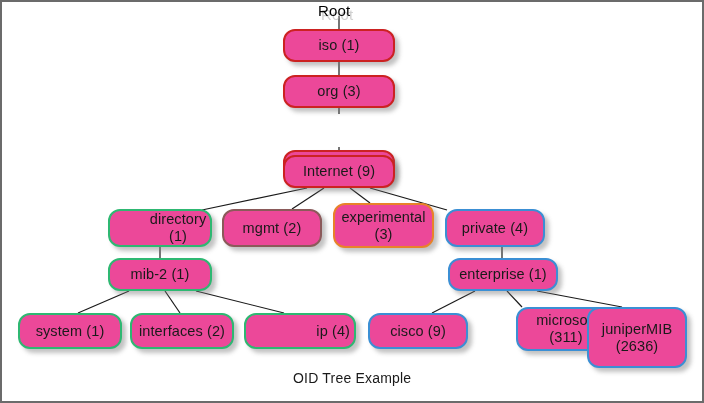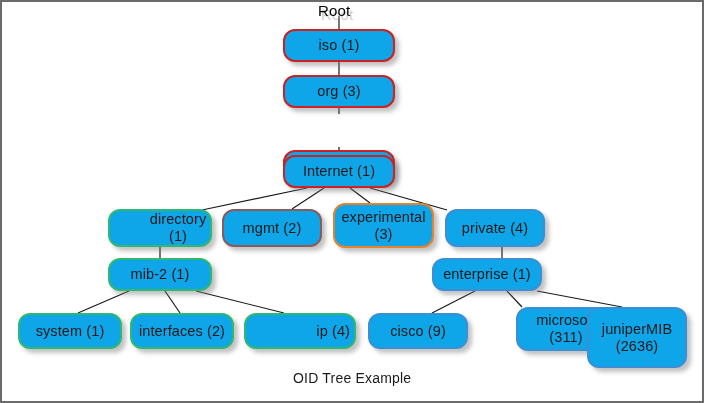--- a/index.html
+++ b/index.html
@@ -23,21 +23,21 @@
     position: absolute;
     left: 0;
     top: 0;
     width: 704px;
     height: 403px;
     pointer-events: none;
   }
   .node {
     position: absolute;
     box-sizing: border-box;
-    background: #0ea5e9;
+    background: #ec4899;
     border-style: solid;
     border-width: 2px;
     border-radius: 12px;
     display: flex;
     align-items: center;
     justify-content: center;
     text-align: center;
     color: #1a1a1a;
     font-size: 14.5px;
     line-height: 17px;
@@ -96,39 +96,39 @@
       <div class="node" style="left: 281px; top: 27px; width: 112px; height: 33px; border-color: rgb(204, 34, 34);">
         <span class="node-label">iso (1)</span>
       </div>
       <div class="node" style="left: 281px; top: 73px; width: 112px; height: 33px; border-color: rgb(204, 34, 34);">
         <span class="node-label">org (3)</span>
       </div>
       <div class="node" style="left: 281px; top: 112px; width: 112px; height: 33px; border-color: rgb(204, 34, 34); margin-top: 36px;">
         <span class="node-label">dod (6)</span>
       </div>
       <div class="node" style="left: 281px; top: 153px; width: 112px; height: 33px; border-color: rgb(204, 34, 34);">
-        <span class="node-label">Internet (1)</span>
+        <span class="node-label">Internet (9)</span>
       </div>
       <div class="node" style="left: 106px; top: 207px; width: 104px; height: 38px; border-color: rgb(46, 184, 114); padding-left: 36px;">
         <span class="node-label">directory (1)</span>
       </div>
       <div class="node" style="left: 220px; top: 207px; width: 100px; height: 38px; border-color: rgb(139, 90, 90);">
         <span class="node-label">mgmt (2)</span>
       </div>
       <div class="node" style="left: 331px; top: 201px; width: 101px; height: 45px; border-color: rgb(232, 130, 42);">
         <span class="node-label">experimental
 (3)</span>
       </div>
       <div class="node" style="left: 443px; top: 207px; width: 100px; height: 38px; border-color: rgb(59, 143, 212);">
         <span class="node-label">private (4)</span>
       </div>
       <div class="node" style="left: 106px; top: 256px; width: 104px; height: 33px; border-color: rgb(46, 184, 114);">
         <span class="node-label">mib-2 (1)</span>
       </div>
-      <div class="node" style="left: 430px; top: 256px; width: 110px; height: 33px; border-color: rgb(59, 143, 212);">
+      <div class="node" style="left: 446px; top: 256px; width: 110px; height: 33px; border-color: rgb(59, 143, 212);">
         <span class="node-label">enterprise (1)</span>
       </div>
       <div class="node" style="left: 16px; top: 311px; width: 104px; height: 36px; border-color: rgb(46, 184, 114);">
         <span class="node-label">system (1)</span>
       </div>
       <div class="node" style="left: 128px; top: 311px; width: 104px; height: 36px; border-color: rgb(46, 184, 114);">
         <span class="node-label">interfaces (2)</span>
       </div>
       <div class="node" style="left: 242px; top: 311px; width: 112px; height: 36px; border-color: rgb(46, 184, 114); justify-content: flex-end;">
         <span class="node-label">ip (4)</span>

